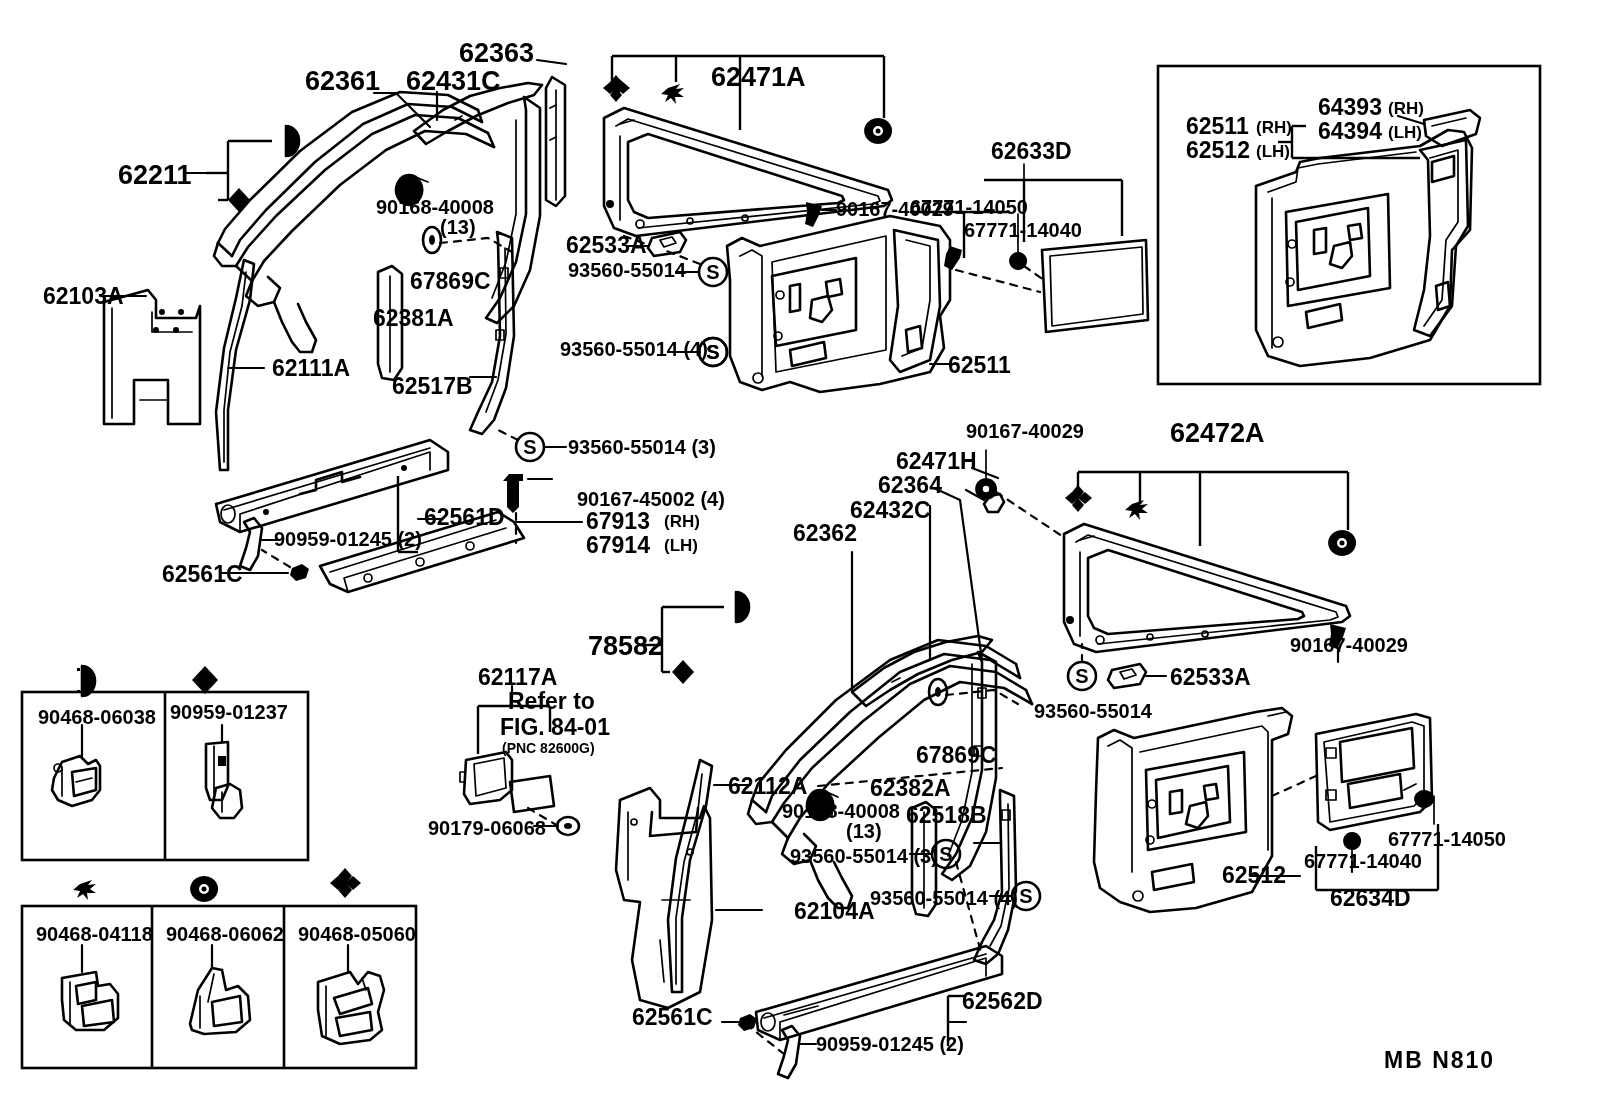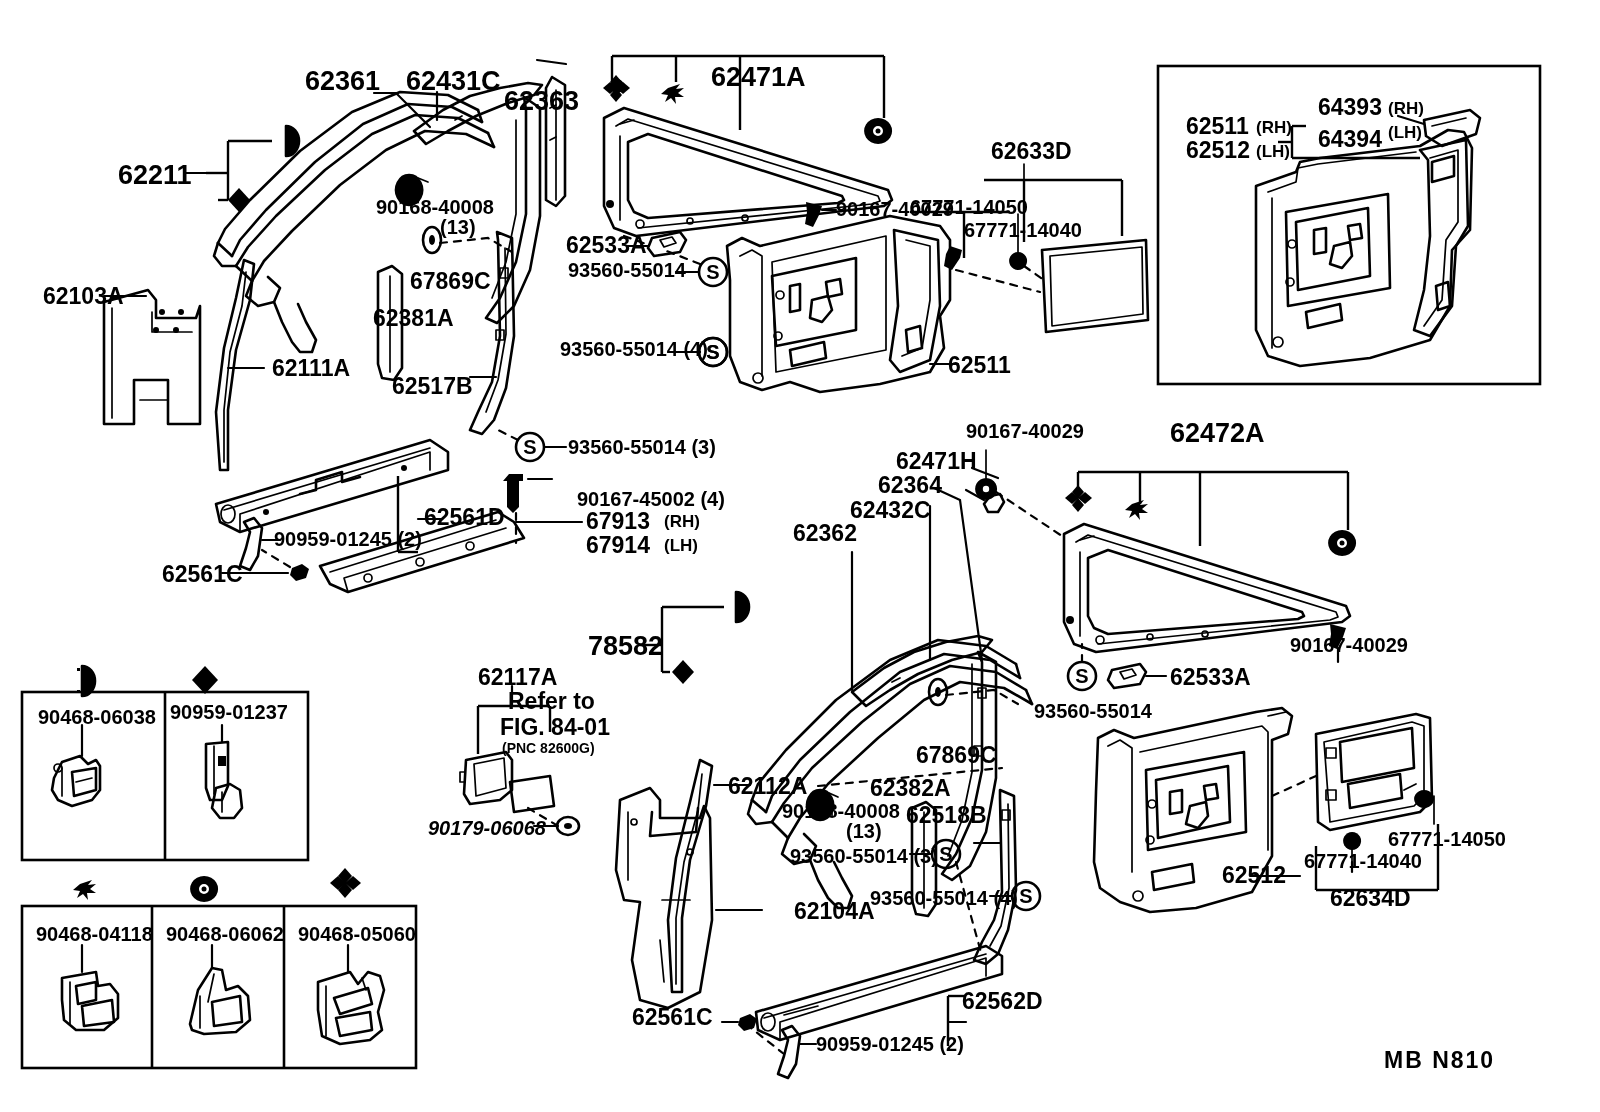--- a/index.html
+++ b/index.html
@@ -537,21 +537,21 @@
     <path class="p" d="M336,1018 L370,1012 L372,1030 L340,1036 Z"></path>
     <path class="pt" d="M362,978 L366,990"></path>
     <path class="ld" d="M348,945 L348,972"></path>
   </g>
 
 </svg>
 
 <div class="lbl s28" style="left:118px;top:160px;">62211</div>
 <div class="lbl s28" style="left:305px;top:66px;text-align:right;">62361</div>
 <div class="lbl s28" style="left:406px;top:66px;">62431C</div>
-<div class="lbl s28" style="left:504px;top:38px;margin-top:48px;">62363</div>
+<div class="lbl s28" style="left:459px;top:38px;">62363</div>
 <div class="lbl s21" style="left:376px;top:196px;">90168-40008</div>
 <div class="lbl s21" style="left:440px;top:216px;">(13)</div>
 <div class="lbl s24" style="left:410px;top:268px;">67869C</div>
 <div class="lbl s24" style="left:373px;top:305px;">62381A</div>
 <div class="lbl s24" style="left:43px;top:283px;">62103A</div>
 <div class="lbl s24" style="left:272px;top:355px;">62111A</div>
 <div class="lbl s24" style="left:392px;top:373px;">62517B</div>
 
 <div class="lbl s21" style="left:560px;top:338px;">93560-55014 (4)</div>
 <div class="lbl s21" style="left:568px;top:436px;">93560-55014 (3)</div>
@@ -572,39 +572,39 @@
 <div class="lbl s24" style="left:991px;top:138px;">62633D</div>
 <div class="lbl s21" style="left:910px;top:196px;">67771-14050</div>
 <div class="lbl s21" style="left:964px;top:219px;">67771-14040</div>
 
 <div class="lbl s24" style="left:1186px;top:113px;">62511</div>
 <div class="lbl s18" style="left:1256px;top:118px;">(RH)</div>
 <div class="lbl s24" style="left:1186px;top:137px;">62512</div>
 <div class="lbl s18" style="left:1256px;top:142px;">(LH)</div>
 <div class="lbl s24" style="left:1318px;top:94px;">64393</div>
 <div class="lbl s18" style="left:1388px;top:99px;">(RH)</div>
-<div class="lbl s24" style="left:1318px;top:126px;">64394</div>
+<div class="lbl s24" style="left:1318px;top:118px;">64394</div>
 <div class="lbl s18" style="left:1388px;top:123px;">(LH)</div>
 
 <div class="lbl s21" style="left:966px;top:420px;">90167-40029</div>
 <div class="lbl s28" style="left:1170px;top:418px;">62472A</div>
 <div class="lbl s24" style="left:896px;top:448px;">62471H</div>
 <div class="lbl s24" style="left:878px;top:472px;">62364</div>
 <div class="lbl s24" style="left:850px;top:497px;">62432C</div>
 <div class="lbl s24" style="left:793px;top:520px;">62362</div>
 <div class="lbl s24" style="left:1170px;top:664px;">62533A</div>
 <div class="lbl s21" style="left:1290px;top:634px;">90167-40029</div>
 <div class="lbl s21" style="left:1034px;top:700px;">93560-55014</div>
 
 <div class="lbl s28" style="left:588px;top:631px;">78582</div>
 <div class="lbl s24" style="left:478px;top:664px;">62117A</div>
 <div class="lbl s24" style="left:508px;top:688px;">Refer to</div>
 <div class="lbl s24" style="left:500px;top:714px;">FIG. 84-01</div>
 <div class="lbl s15" style="left:502px;top:740px;">(PNC 82600G)</div>
-<div class="lbl s21" style="left:428px;top:817px;font-style:italic;">90179-06068</div>
+<div class="lbl s21" style="left:428px;top:817px;">90179-06068</div>
 <div class="lbl s24" style="left:728px;top:773px;">62112A</div>
 <div class="lbl s21" style="left:782px;top:800px;">90168-40008</div>
 <div class="lbl s21" style="left:846px;top:820px;">(13)</div>
 <div class="lbl s24" style="left:778px;top:898px;margin-left:16px;">62104A</div>
 <div class="lbl s24" style="left:916px;top:742px;">67869C</div>
 <div class="lbl s24" style="left:870px;top:775px;">62382A</div>
 <div class="lbl s24" style="left:906px;top:802px;">62518B</div>
 <div class="lbl s21" style="left:790px;top:845px;">93560-55014 (3)</div>
 <div class="lbl s21" style="left:870px;top:887px;">93560-55014 (4)</div>
 <div class="lbl s24" style="left:1222px;top:862px;">62512</div>

